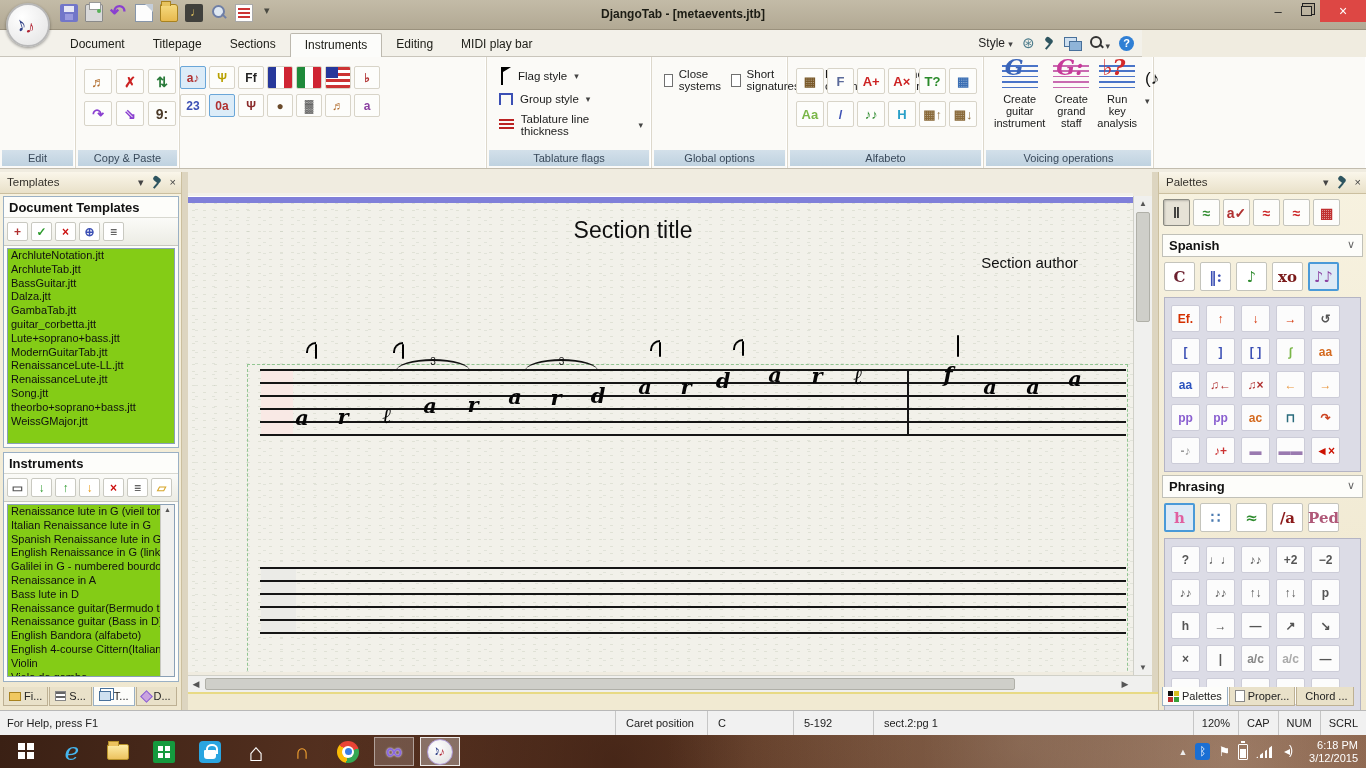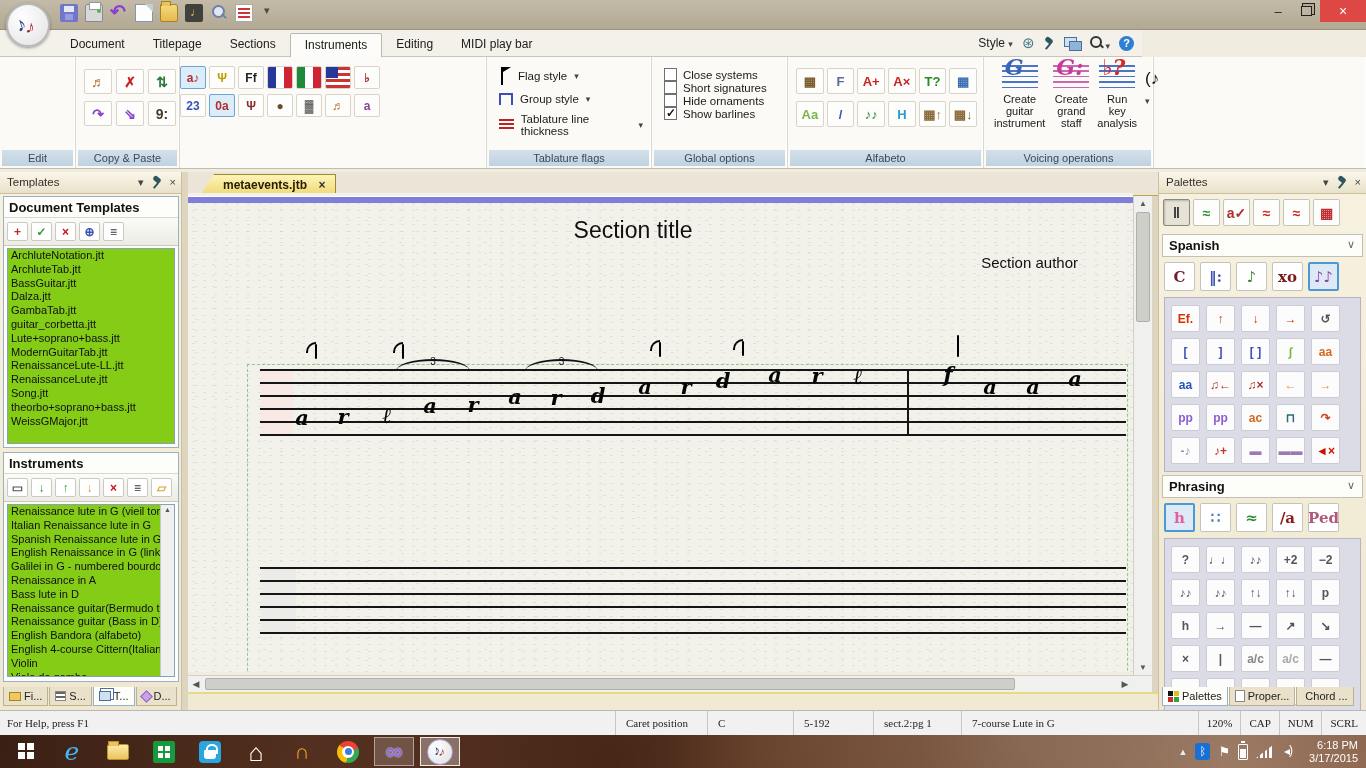--- a/index.html
+++ b/index.html
@@ -83,21 +83,21 @@
   .sicon.us::before { content:""; position:absolute; left:0; top:0; width:12px; height:11px; background:#27389b; }
   .cp-grid { display:grid; grid-template-columns:repeat(3,28px); grid-auto-rows:26px; gap:6px 4px; padding:12px 6px 0 8px; }
   .cp-grid .sicon { width:28px; height:25px; font-size:14px; }
   .tf-rows { display:flex; flex-direction:column; gap:8px; padding:10px 8px 0 12px; font-size:11.5px; color:#1a1a1a; }
   .tf-row { display:flex; align-items:center; gap:7px; }
   .flagstyle-icon { position:relative; width:12px; height:18px; }
   .flagstyle-icon::before { content:""; position:absolute; left:2px; top:0; width:2px; height:18px; background:#000; }
   .flagstyle-icon::after { content:""; position:absolute; left:4px; top:0; border-top:5px solid #000; border-right:8px solid transparent; }
   .groupstyle-icon { width:14px; height:12px; border:2px solid #3b4fb4; border-bottom:none; }
   .thickness-icon { width:16px; height:12px; background:repeating-linear-gradient(#b22 0 2px, transparent 2px 4px); }
-  .chk-col { display:flex; flex-direction:column; padding:11px 8px 0 12px; }
+  .chk-col { display:flex; flex-direction:row; gap:6px; padding:11px 8px 0 12px; }
   .chk { display:flex; align-items:center; gap:6px; font-size:11.5px; color:#1a1a1a; }
   .cbox { width:13px; height:13px; background:#fff; border:1px solid #707070; position:relative; }
   .cbox.checked::before { content:"✓"; position:absolute; left:1px; top:-2px; font-size:12px; font-weight:bold; color:#111; }
   .alf-rows { display:flex; flex-direction:column; gap:7px; padding:11px 6px 0 8px; }
   .alf-rows .sicon { width:28px; height:26px; font-size:13px; }
   .voicing-row { display:flex; align-items:flex-start; gap:8px; padding:6px 6px 0 10px; }
   .vbtn { display:flex; flex-direction:column; align-items:center; gap:4px; font-size:11px; color:#1a1a1a; text-align:center; line-height:12px; padding-top:2px; }
   .staff-ico { position:relative; width:36px; height:24px; background:repeating-linear-gradient(to bottom,#4a74c8 0 1.5px, transparent 1.5px 5.4px); }
   .staff-ico i { position:absolute; left:3px; top:-4px; font-family:"DejaVu Serif",serif; font-style:italic; font-weight:bold; font-size:22px; }
   .staff-ico.pink { background:repeating-linear-gradient(to bottom,#c86ab0 0 1.5px, transparent 1.5px 5.4px); }
@@ -172,21 +172,21 @@
   .triplet i { position:absolute; left:50%; top:-5px; transform:translateX(-50%); font-style:normal; font-size:10px; color:#111; background:transparent; padding:0 2px; }
   .vscroll { position:absolute; left:1133px; top:196px; width:19px; height:479px; background:#f0f0ee; border-left:1px solid #d0d0c8; }
   .vscroll .arr { position:absolute; left:0; width:18px; height:15px; text-align:center; font-size:8px; color:#555; line-height:15px; }
   .vscroll .thumb { position:absolute; left:2px; top:16px; width:14px; height:110px; background:#cfcfc9; border:1px solid #b0b0a8; border-radius:2px; }
   .hscroll { position:absolute; left:188px; top:675px; width:964px; height:17px; background:#f0f0ee; border-top:1px solid #d0d0c8; }
   .hscroll .arr { position:absolute; top:0; width:16px; height:16px; text-align:center; font-size:9px; color:#555; line-height:16px; }
   .hscroll .thumb { position:absolute; left:17px; top:2px; width:810px; height:12px; background:#cfcfc9; border:1px solid #b0b0a8; border-radius:2px; }
   .below-canvas { position:absolute; left:188px; top:692px; width:970px; height:18px; background:#f1ead2; border-top:2px solid #e8da84; }
 
   
-  .statusbar { position:absolute; left:0; top:710px; width:1366px; height:25px; background:#f1f1f1; border-top:1px solid #b8b8b8; font-size:11px; color:#222;font-family:Liberation Serif, serif; }
+  .statusbar { position:absolute; left:0; top:710px; width:1366px; height:25px; background:#f1f1f1; border-top:1px solid #b8b8b8; font-size:11px; color:#222; }
   .sb-help { position:absolute; left:7px; top:6px; }
   .sb-fields { position:absolute; left:615px; top:0; height:100%; display:flex; align-items:center; }
   .sb-field { border-left:1px solid #c6c6c6; height:100%; display:flex; align-items:center; padding:0 10px; }
   .sb-right { position:absolute; right:0; top:0; height:100%; display:flex; align-items:center; }
   .sb-right .sb-field { padding:0 8px; }
 
   
   .taskbar { position:absolute; left:0; top:735px; width:1366px; height:33px;
     background:linear-gradient(100deg,#3a2014 0%, #5a3422 30%, #6e452c 55%, #4a2a1a 75%, #7a5038 100%);
   }
@@ -247,20 +247,21 @@
     <span class="save-icon"></span>
         <span class="print-icon"></span>
         <span class="undo-icon"></span>
         <span class="new-document-icon"></span>
         <span class="open-icon"></span>
         <span class="midi-icon"></span>
         <span class="preview-icon"></span>
         <span class="styles-icon"></span>
         <span class="more-icon"></span>
       </div>
+    <div class="wtitle">DjangoTab - [metaevents.jtb]</div>
     <div class="winbtns">
       <div class="winbtn">–</div>
       <div class="winbtn max"></div>
       <div class="winbtn close">×</div>
     </div>
   </div>
 
   <div class="tabrow">
     <div class="rtabs">
 
@@ -504,26 +505,20 @@
         <div class="ltab">
           <span class="diamond-icon"></span>
           <span>D...</span>
         </div>
       </div>
   </div>
 
   <div class="splitter" style="left:182px;"></div>
   <div class="splitter" style="left:1152px;"></div>
 
-  <div class="doctabs">
-    <div class="dtab">
-      <span>metaevents.jtb</span>
-      <span class="x">×</span>
-    </div>
-  </div>
 
   <div class="canvas">
     <div class="pagebar"></div>
     <div class="sec-title">Section title</div>
     <div class="sec-author">Section author</div>
     <div class="dashrect"></div>
 
     <div class="pinkbox"></div>
     <div class="staffline" style="top:176px;"></div>
     <div class="staffline" style="top:189px;"></div>
@@ -706,21 +701,20 @@
       </div>
   </div>
 
   <div class="statusbar">
     <span class="sb-help">For Help, press F1</span>
     <div class="sb-fields">
       <span class="sb-field" style="width:92px;">Caret position</span>
       <span class="sb-field" style="width:86px;">C</span>
       <span class="sb-field" style="width:80px;">5-192</span>
       <span class="sb-field" style="width:88px;">sect.2:pg 1</span>
-      <span class="sb-field" style="width:210px;">7-course Lute in G</span>
     </div>
     <div class="sb-right">
       <span class="sb-field">120%</span>
       <span style="display:flex; height:100%;">
 
       <span class="sb-field">CAP</span>
           <span class="sb-field">NUM</span>
           <span class="sb-field">SCRL</span>
         </span>
     </div>
@@ -762,18 +756,18 @@
       </div>
     <div class="tray">
       <span class="tray-chevron">▲</span>
       <span class="bt-icon">ᛒ</span>
       <span class="flag-icon">⚑</span>
       <span class="battery-icon"></span>
       <span class="signal-icon"></span>
       <span class="speaker-icon"></span>
       <div class="clock">
         <div>6:18 PM</div>
-        <div>3/17/2015</div>
+        <div>3/12/2015</div>
       </div>
     </div>
   </div>
 
 </div>
 
 </body></html>

